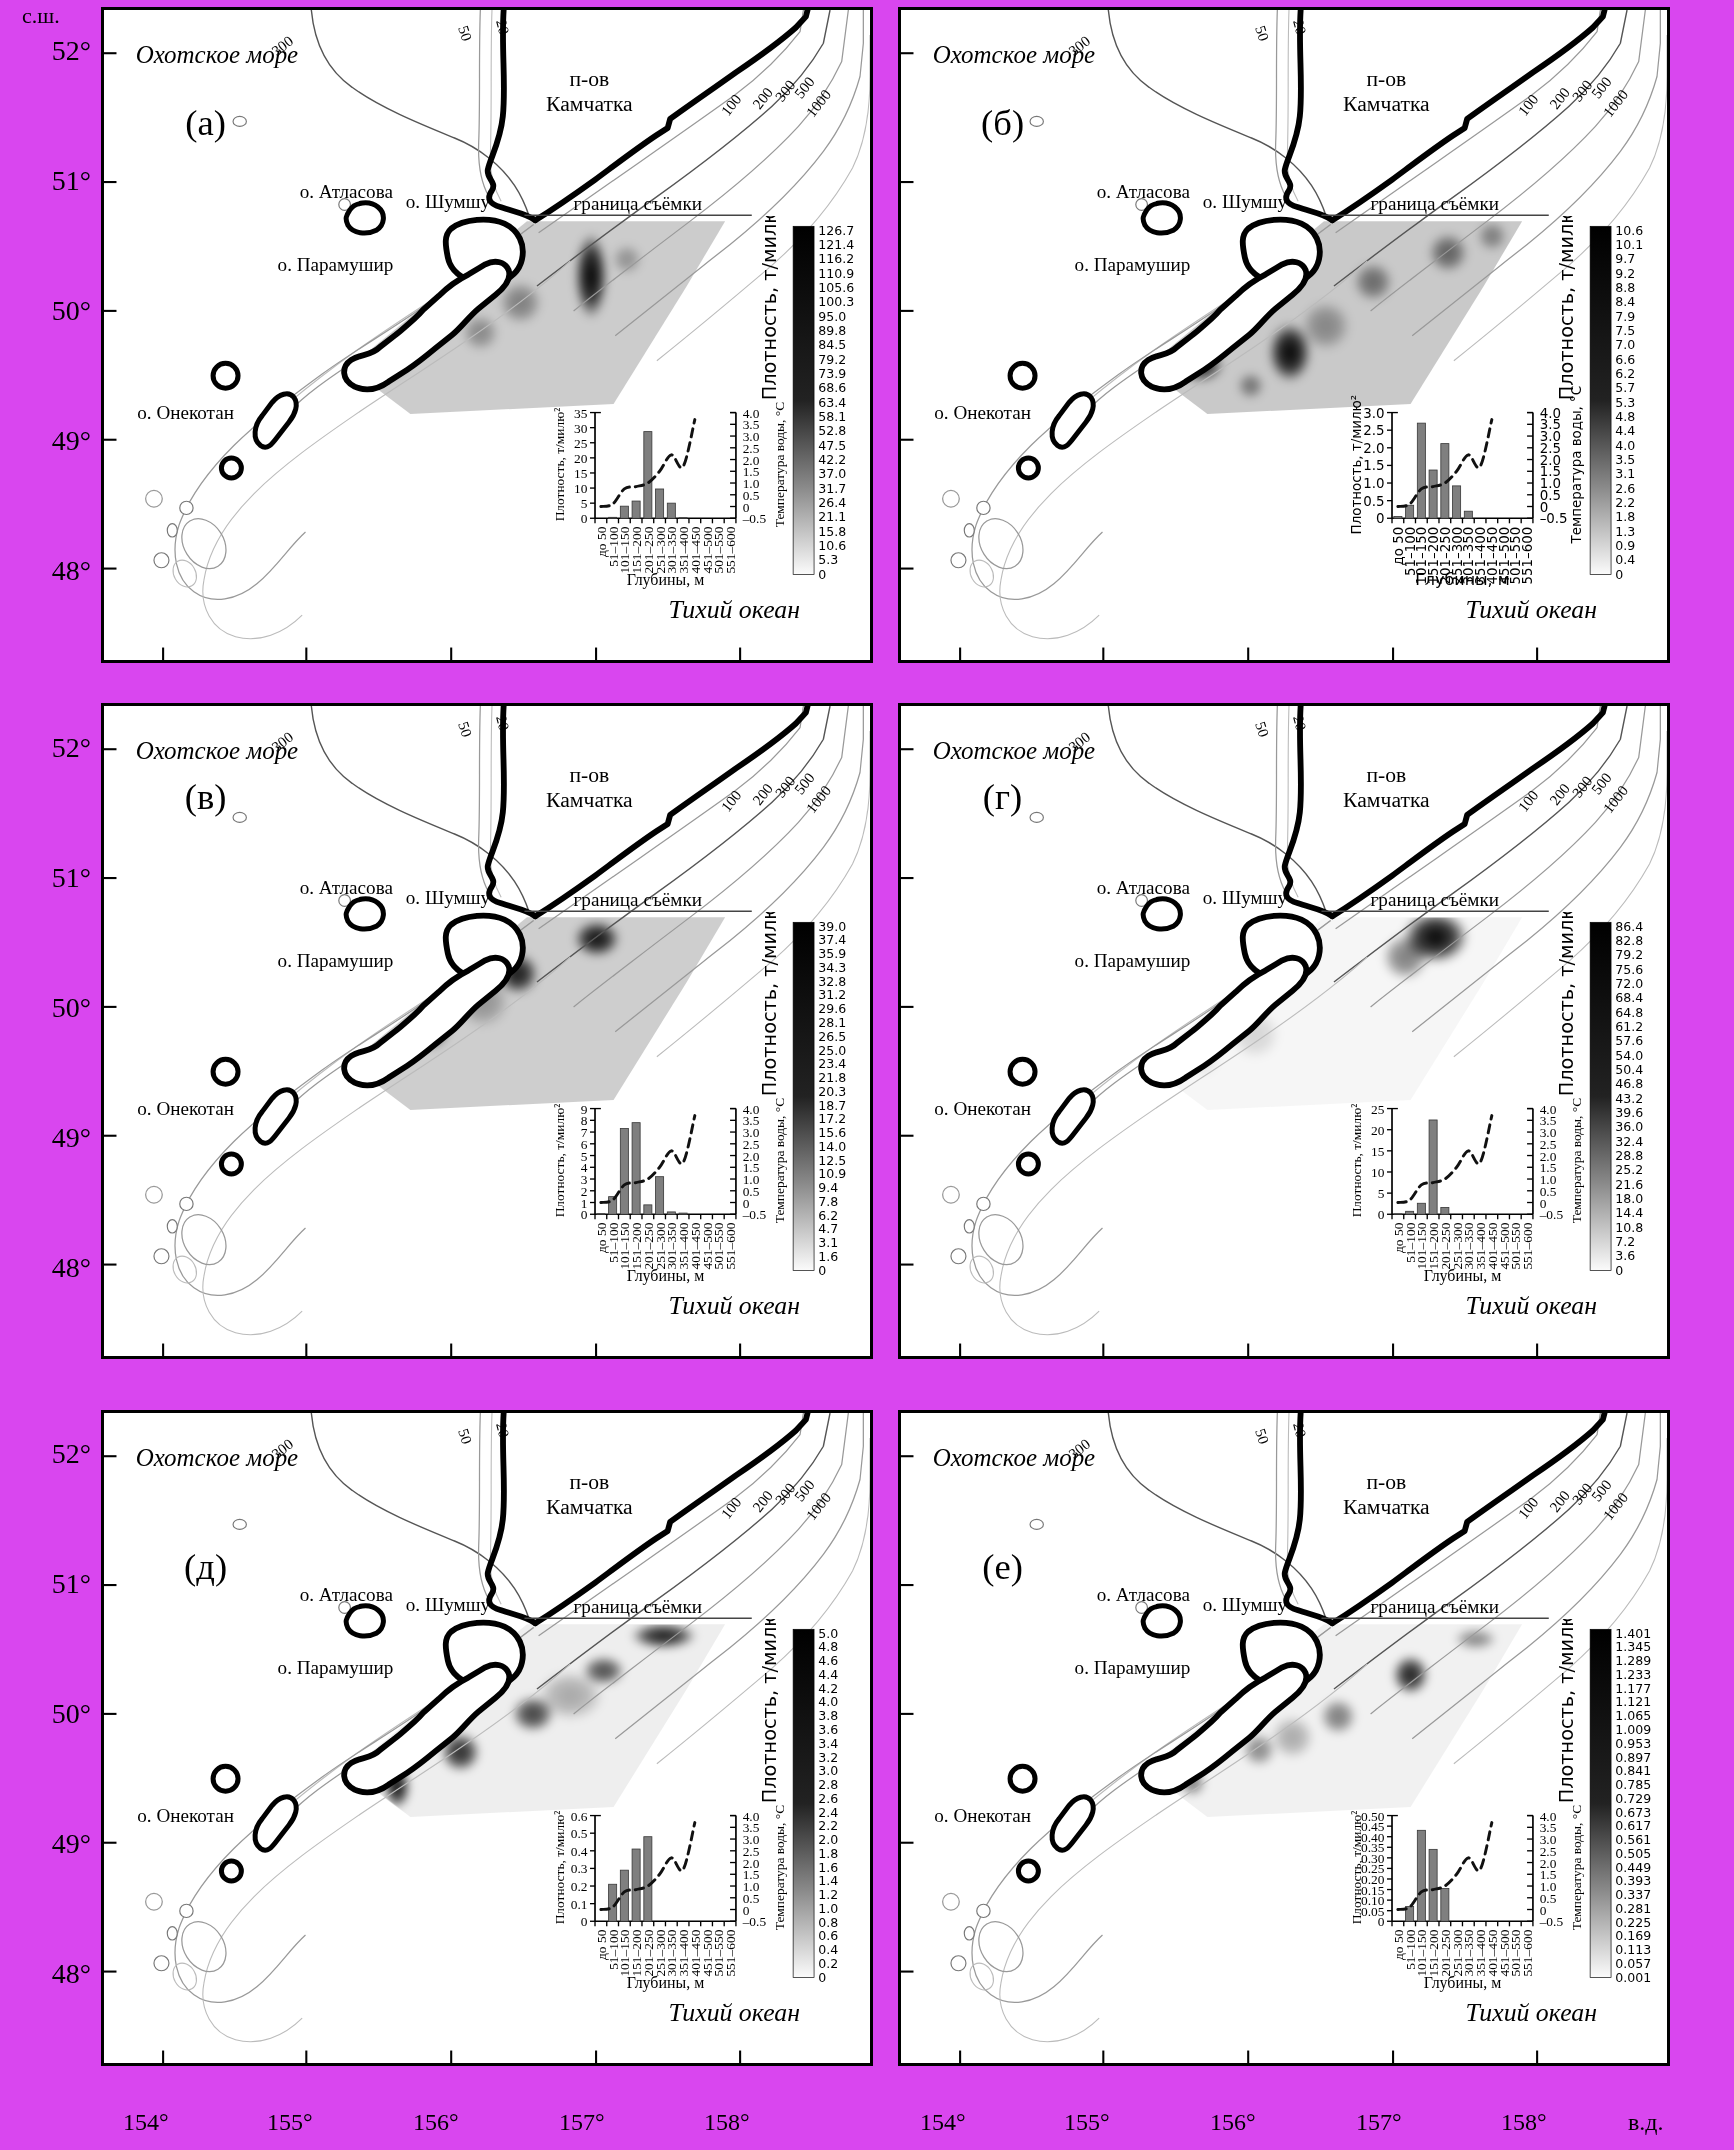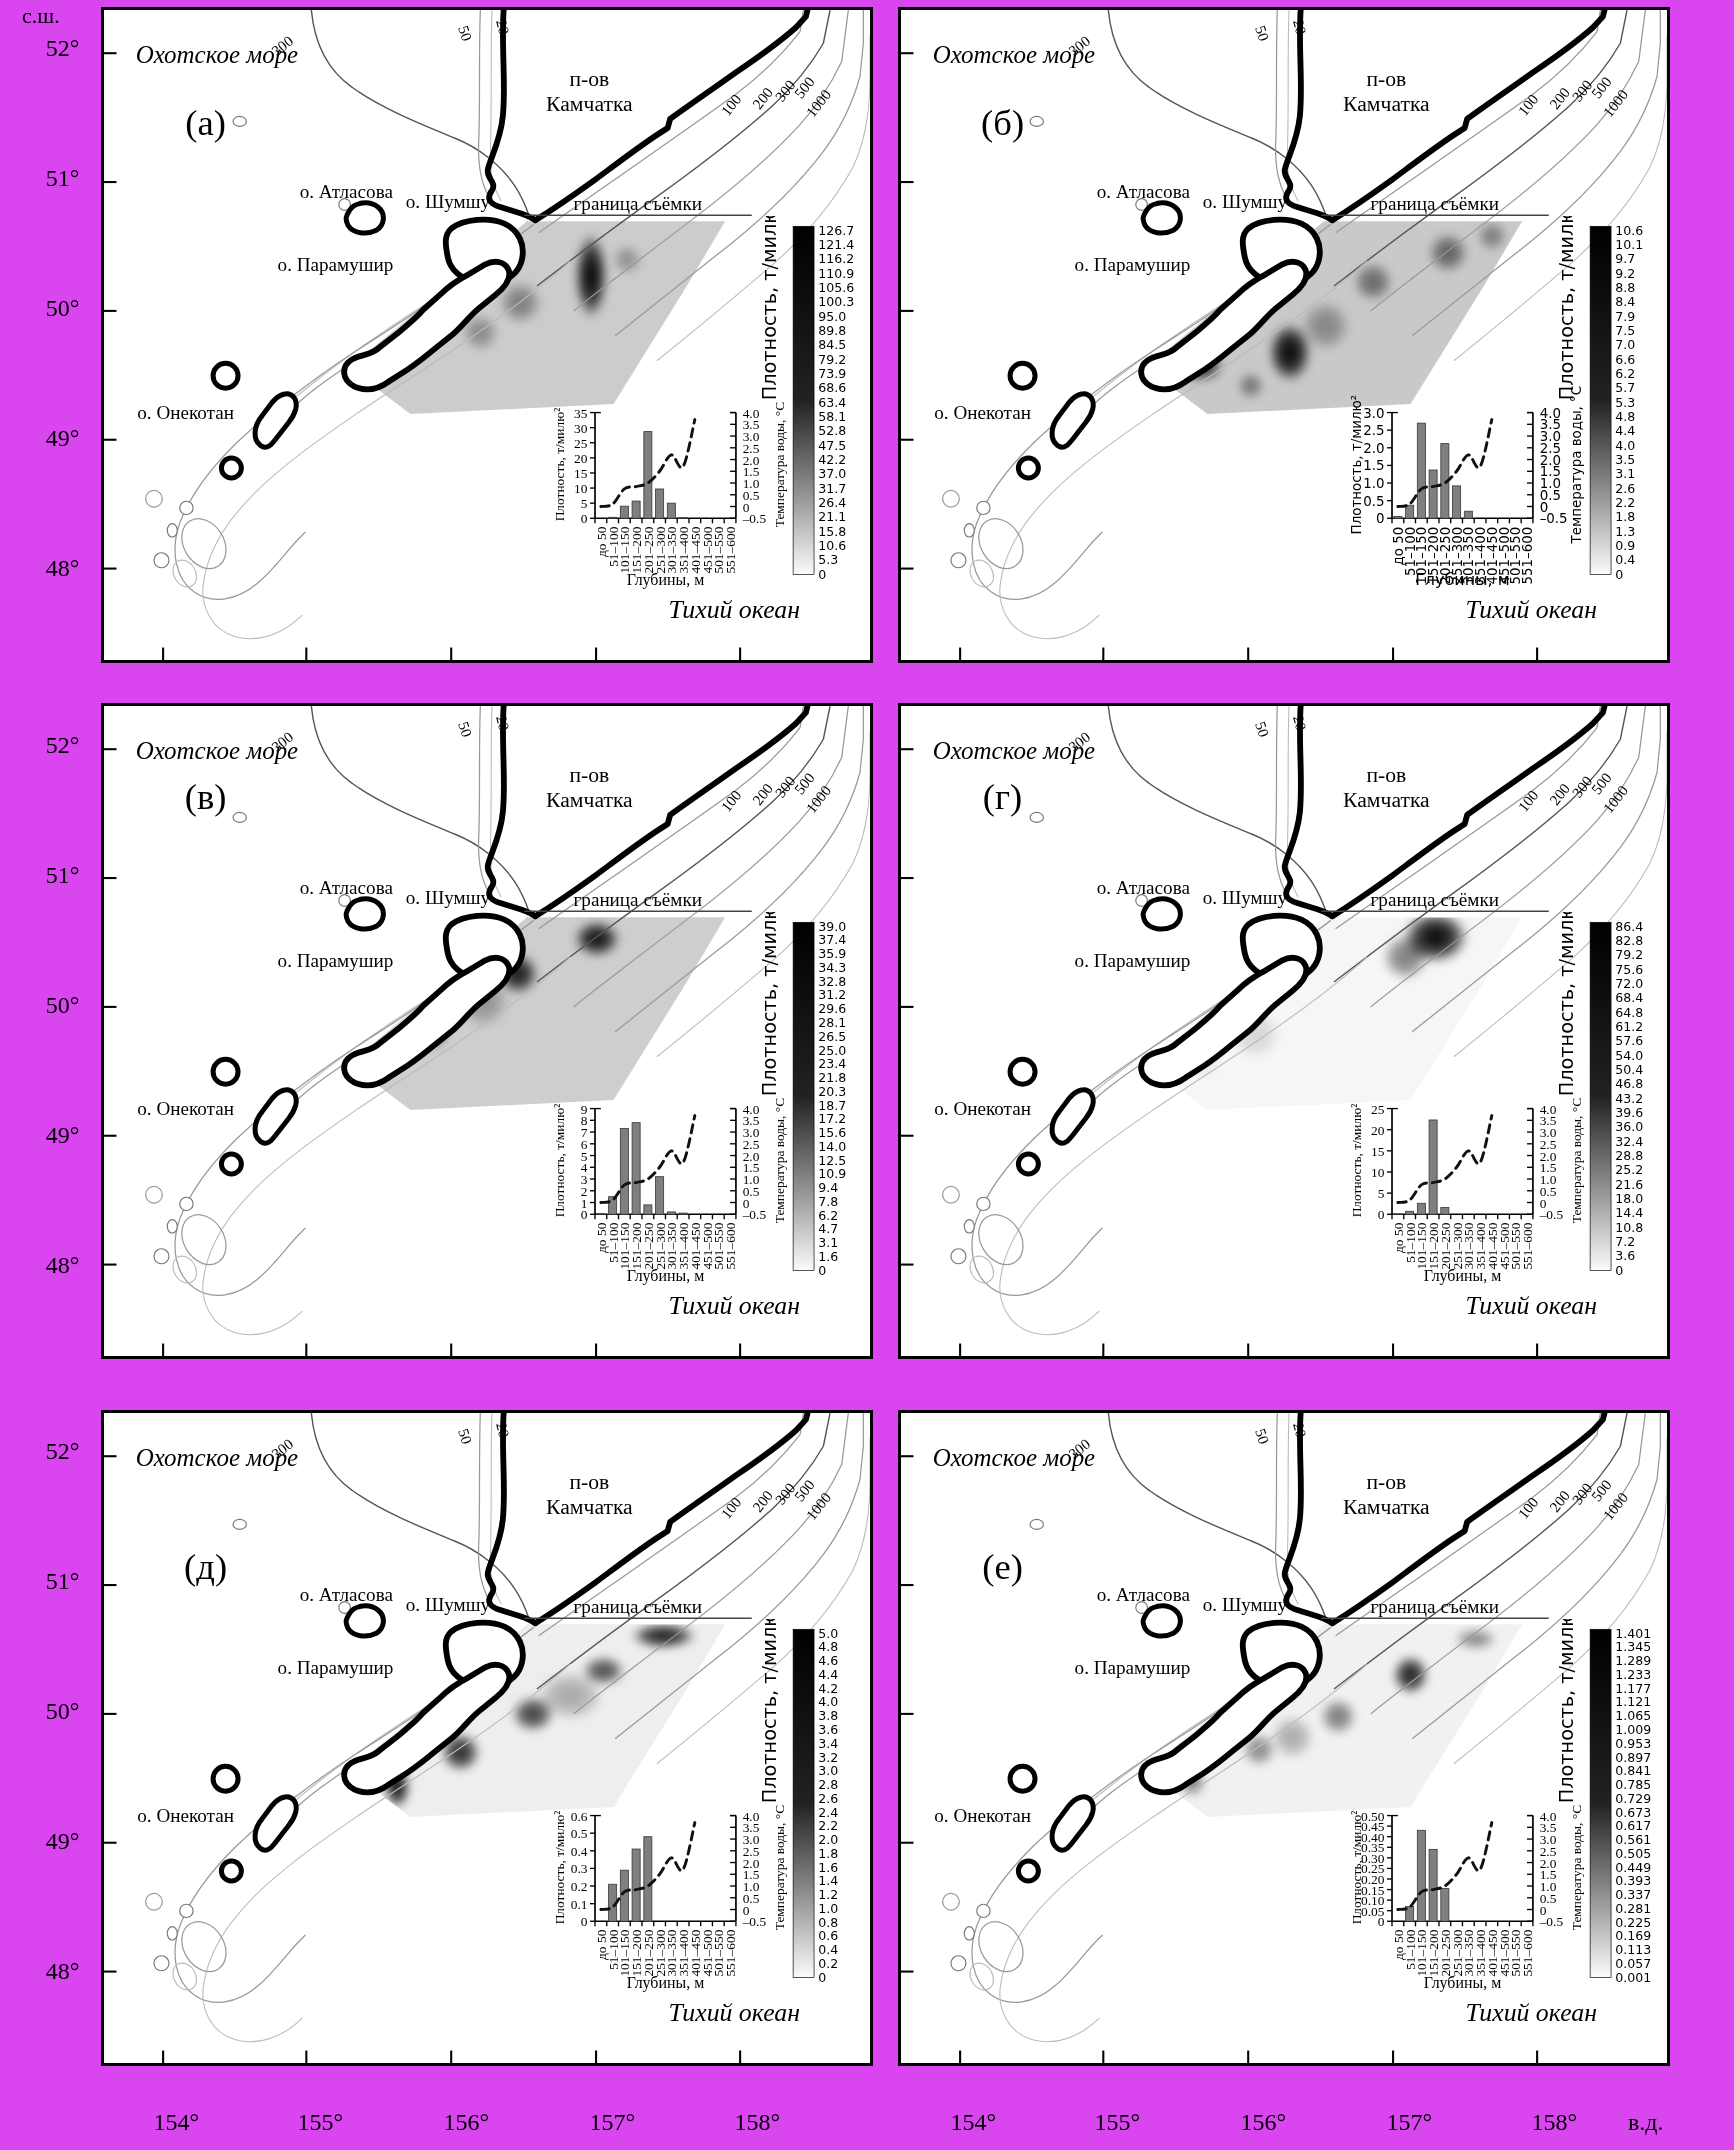--- a/index.html
+++ b/index.html
@@ -3,22 +3,22 @@
 <meta charset="utf-8">
 <style>
   html,body{margin:0;padding:0;background:#fff;}
   #figure{position:relative;width:1734px;height:2151px;background:#d946ef;overflow:hidden;
           font-family:"Liberation Serif",serif;color:#000;}
   .panel{position:absolute;width:772px;height:656px;border:3.4px solid #000;box-sizing:border-box;background:#fff;}
   .map{position:absolute;left:0;top:0;width:100%;height:100%;}
   .cbar{position:absolute;left:623px;top:206px;width:149px;height:373px;}
   .inset{position:absolute;left:413px;top:368px;width:281px;height:252px;}
   .corner-label{position:absolute;font-size:22px;}
-  .lat{position:absolute;width:57px;text-align:center;font-size:24px;}
-  .lon{position:absolute;width:76px;text-align:right;font-size:24px;}
+  .lat{position:absolute;width:57px;text-align:right;font-size:28px;}
+  .lon{position:absolute;width:76px;text-align:left;font-size:24px;}
   .lonunit{position:absolute;font-size:24px;}
   
   .coast{fill:none;stroke:#000;stroke-width:7;stroke-linejoin:round;stroke-linecap:round;}
   .coastf{fill:#fff;stroke:#000;stroke-width:7;stroke-linejoin:round;}
   .coast2{fill:#fff;stroke:#000;stroke-width:6;stroke-linejoin:round;}
   .t1{fill:none;stroke:#555;stroke-width:1.7;}
   .t2{fill:none;stroke:#999;stroke-width:1.5;}
   .t3{fill:none;stroke:#bbb;stroke-width:1.3;}
   .thinc{fill:#fff;stroke:#777;stroke-width:1.4;}
   .srvline{stroke:#444;stroke-width:1.8;}

